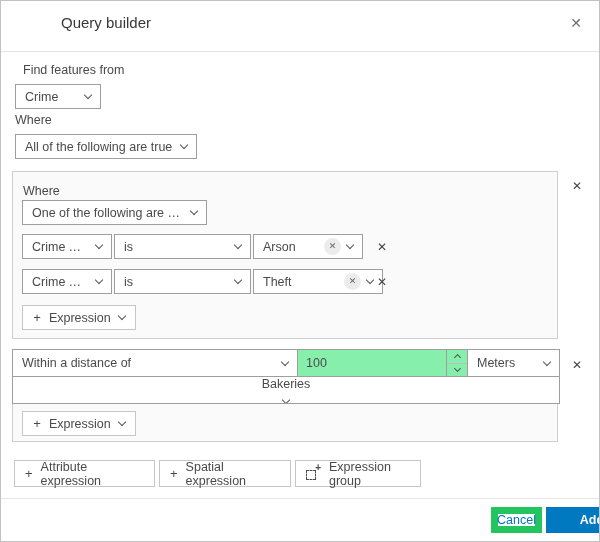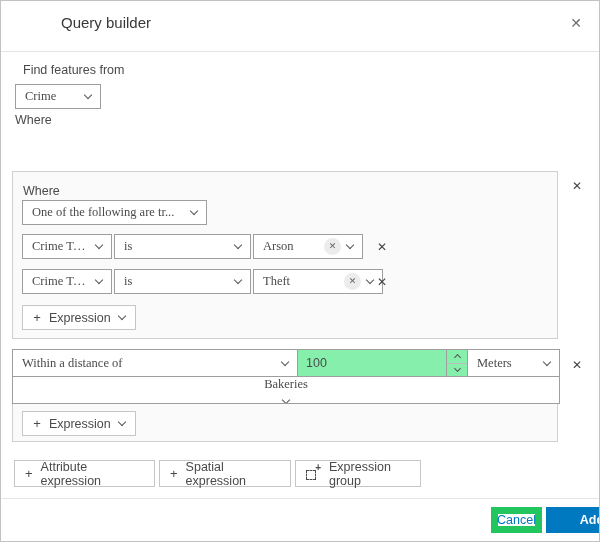--- a/index.html
+++ b/index.html
@@ -21,21 +21,21 @@
   .close-main { left:566px; top:13px; font-size:14px; color:#6e6e6e; }
 
   .lbl { position:absolute; font-size:12.5px; color:#4a4a4a; }
 
   .sel {
     position:absolute; height:25px; display:flex; align-items:center;
     justify-content:space-between; gap:8px; padding:0 9px; background:#fff;
     border:1px solid #9e9e9e; font-size:12.5px; color:#4a4a4a; cursor:pointer;
     white-space:nowrap; overflow:hidden;
   }
-  .sel .txt { overflow:hidden; text-overflow:ellipsis;font-family:Liberation Serif, serif; }
+  .sel .txt { overflow:hidden; text-overflow:ellipsis; }
 
   .chev {
     flex:0 0 auto; width:6px; height:6px;
     border-right:1.4px solid #555; border-bottom:1.4px solid #555;
     transform:rotate(45deg); margin-top:-3px;
   }
   .chev.up { transform:rotate(-135deg); margin-top:3px; }
   .chev.sm { width:5px; height:5px; }
 
   .group {
@@ -101,20 +101,24 @@
   <div class="xbtn close-main">✕</div>
   <div class="hdr-divider"></div>
 
   <div class="lbl" style="left:14px; top:62px;margin-left:8px;">Find features from</div>
   <div class="sel" style="left:14px; top:83px; width:86px;">
     <span class="txt">Crime</span>
     <span class="chev"></span>
   </div>
 
   <div class="lbl" style="left:14px; top:112px;">Where</div>
+  <div class="sel" style="left:14px; top:133px; width:182px;">
+    <span class="txt">All of the following are true</span>
+    <span class="chev"></span>
+  </div>
 
   <div class="group" style="left:11px; top:170px; width:546px; height:168px;">
     <div class="lbl" style="left:10px; top:12px;">Where</div>
     <div class="sel" style="left:9px; top:28px; width:185px;">
       <span class="txt">One of the following are tr...</span>
       <span class="chev"></span>
     </div>
 
     <div>
       <div class="sel" style="left:9px; top:62px; width:90px;">

